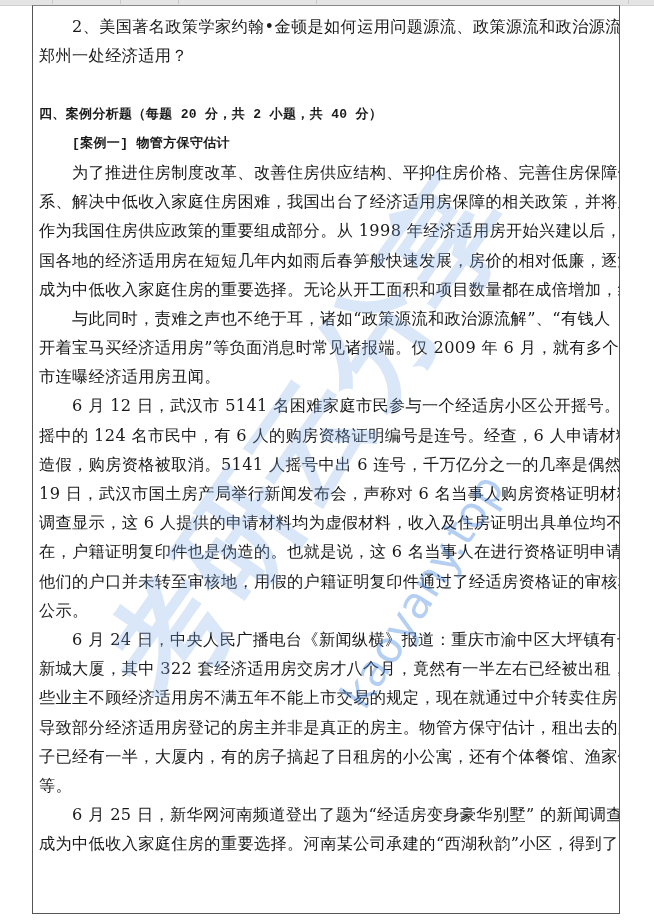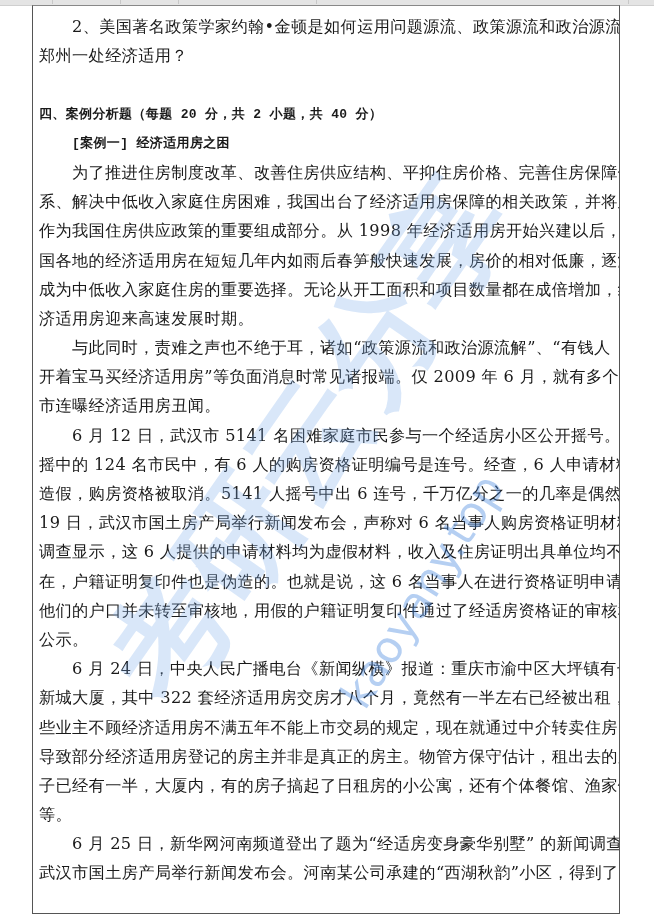--- a/index.html
+++ b/index.html
@@ -92,29 +92,28 @@
   <div class="seg" style="left:122px;width:56px"></div>
   <div class="seg" style="left:186px;width:130px"></div>
   <div class="seg" style="left:318px;width:310px"></div>
 </div>
 
 <div class="doc-box">
   <div class="line indent">2、美国著名政策学家约翰•金顿是如何运用问题源流、政策源流和政治源流解</div>
   <div class="line">郑州一处经济适用？</div>
   <div class="blank"></div>
   <div class="line bold">四、案例分析题（每题 20 分，共 2 小题，共 40 分）</div>
-  <div class="line bold indent">[案例一] 经济适用房之困</div>
+  <div class="line bold indent">[案例一] 物管方保守估计</div>
 
   <div>
     <div class="line indent">为了推进住房制度改革、改善住房供应结构、平抑住房价格、完善住房保障体</div>
     <div class="line">系、解决中低收入家庭住房困难，我国出台了经济适用房保障的相关政策，并将此</div>
     <div class="line">作为我国住房供应政策的重要组成部分。从 1998 年经济适用房开始兴建以后，全</div>
     <div class="line">国各地的经济适用房在短短几年内如雨后春笋般快速发展，房价的相对低廉，逐渐</div>
     <div class="line">成为中低收入家庭住房的重要选择。无论从开工面积和项目数量都在成倍增加，经</div>
-    <div class="line">济适用房迎来高速发展时期。</div>
   </div>
 
   <div>
     <div class="line indent">与此同时，责难之声也不绝于耳，诸如“政策源流和政治源流解”、“有钱人</div>
     <div class="line">开着宝马买经济适用房”等负面消息时常见诸报端。仅 2009 年 6 月，就有多个城</div>
     <div class="line">市连曝经济适用房丑闻。</div>
   </div>
 
   <div>
     <div class="line indent">6 月 12 日，武汉市 5141 名困难家庭市民参与一个经适房小区公开摇号。结果</div>
@@ -131,19 +130,19 @@
     <div class="line indent">6 月 24 日，中央人民广播电台《新闻纵横》报道：重庆市渝中区大坪镇有一个</div>
     <div class="line">新城大厦，其中 322 套经济适用房交房才八个月，竟然有一半左右已经被出租，一</div>
     <div class="line">些业主不顾经济适用房不满五年不能上市交易的规定，现在就通过中介转卖住房，</div>
     <div class="line">导致部分经济适用房登记的房主并非是真正的房主。物管方保守估计，租出去的房</div>
     <div class="line">子已经有一半，大厦内，有的房子搞起了日租房的小公寓，还有个体餐馆、渔家馆</div>
     <div class="line">等。</div>
   </div>
 
   <div>
     <div class="line indent">6 月 25 日，新华网河南频道登出了题为“经适房变身豪华别墅” 的新闻调查。</div>
-    <div class="line">武汉市国土房产局举行新闻发布会。河南某公司承建的“西湖秋韵”小区，得到了</div>
+    <div class="line">成为中低收入家庭住房的重要选择。河南某公司承建的“西湖秋韵”小区，得到了</div>
 
   </div>
 </div>
 
 <div class="watermark wm-cn">考研云分享</div>
 <div class="watermark wm-url">kaoyany.top</div>
 
 </body></html>

